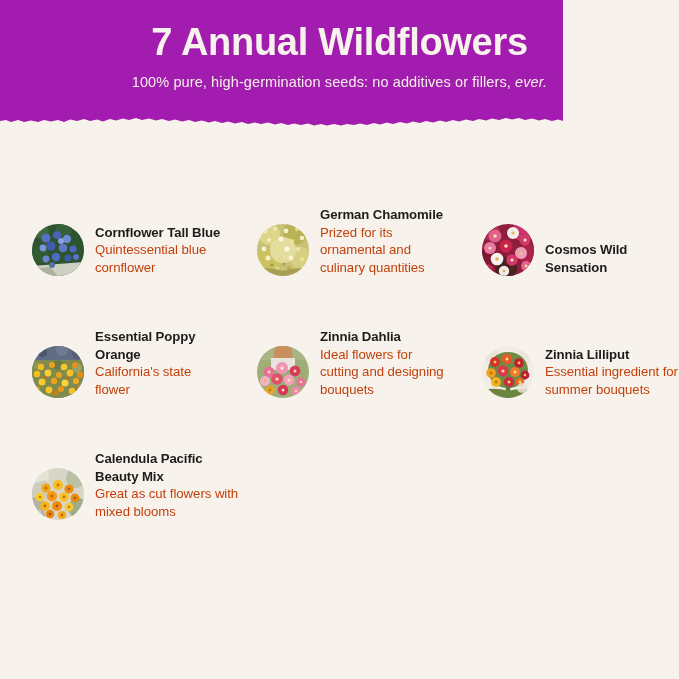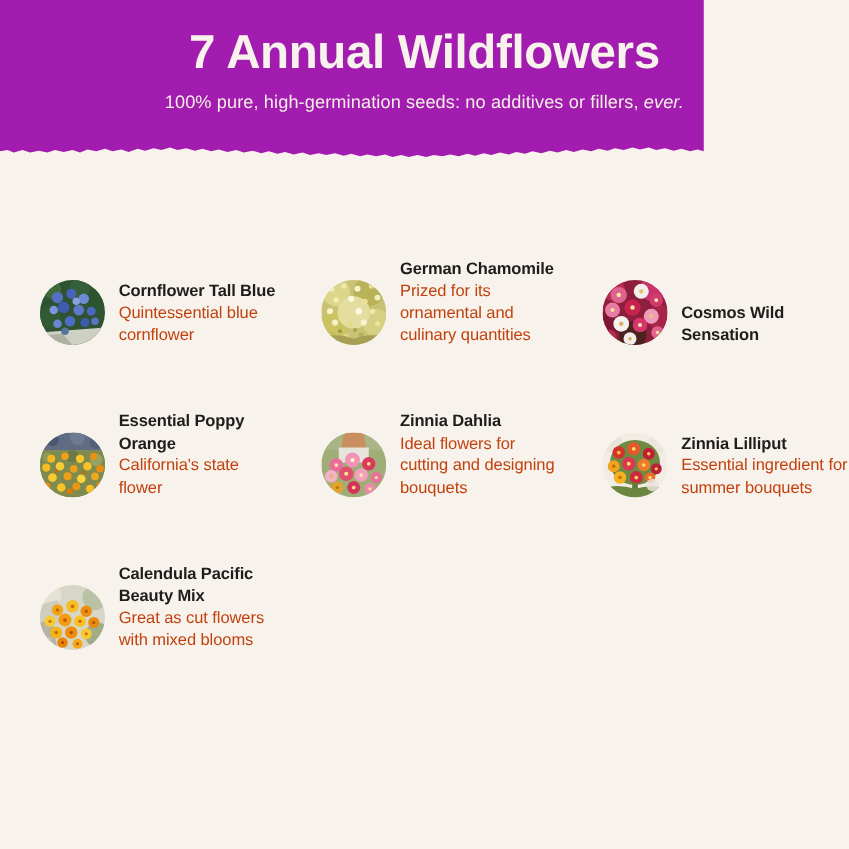--- a/index.html
+++ b/index.html
@@ -74,21 +74,21 @@
     left: 0;
     width: 679px;
     padding: 0;
   }
   .row {
     display: flex;
     width: 679px;
   }
   .row-1 { margin-top: 48px; }
   .row-2 { margin-top: 52px; }
-  .row-3 { margin-top: 52px; }
+  .row-3 { margin-top: 52px; flex-direction: column; }
 
   .cell {
     width: 209px;
     display: flex;
     align-items: flex-end;
     box-sizing: border-box;
   }
   .cell-a { margin-left: 32px; }
   .cell-b { margin-left: 28px; }
   .cell-c { margin-left: 28px; }

